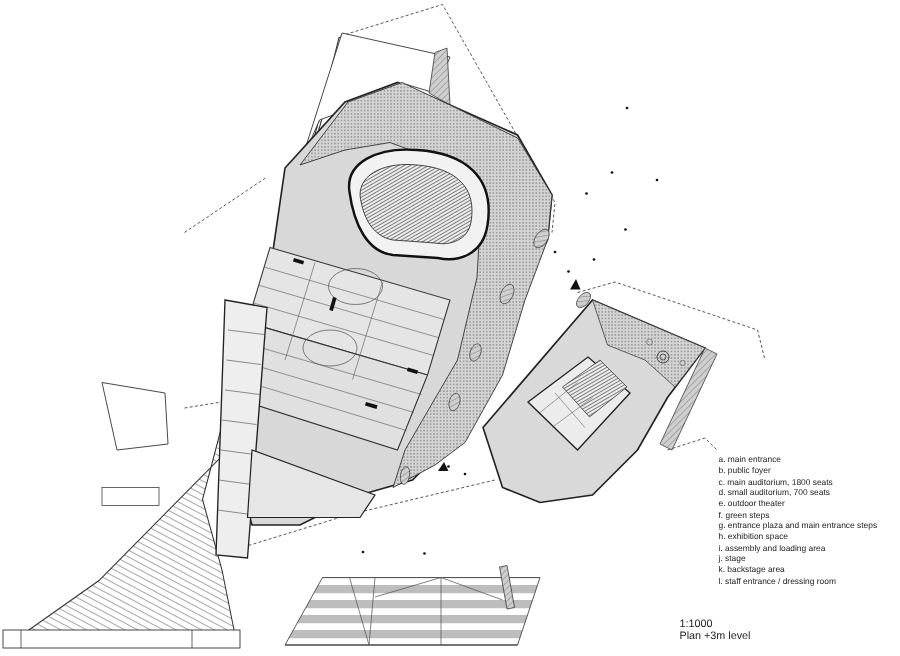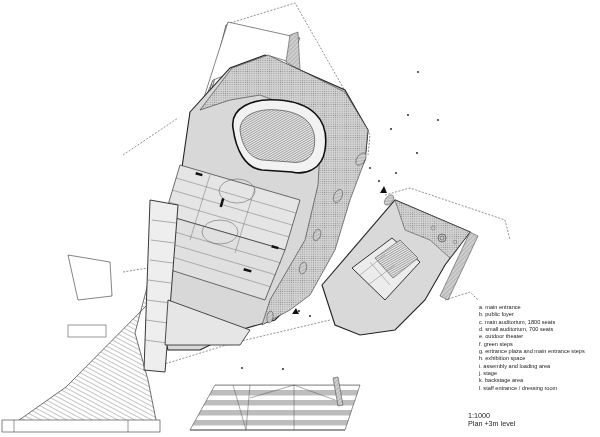--- a/index.html
+++ b/index.html
@@ -1,20 +1,20 @@
 <!DOCTYPE html>
 <html><head>
 <meta charset="utf-8">
 <style>
   html, body { margin: 0; padding: 0; background: #ffffff; }
   body { width: 600px; height: 437px; position: relative; overflow: hidden; font-family: "Liberation Sans", sans-serif; }
   #plan { position: absolute; left: 0; top: 0; width: 600px; height: 437px; }
   .legend { position: absolute; left: 479px; top: 304px; font-size: 5.6px; line-height: 7.35px; color: #222; white-space: nowrap; }
   .legend-item { display: block; }
-  .scale { position: absolute; left: 468px; top: 412px; font-size: 7.2px; line-height: 8.2px; color: #222; }
+  .scale { position: absolute; left: 453px; top: 412px; font-size: 7.2px; line-height: 8.2px; color: #222; }
   .scale span { display: block; }
 </style>
 </head>
 <body>
 
 <svg id="plan" viewBox="0 0 600 437" xmlns="http://www.w3.org/2000/svg">
   <defs>
     <pattern id="hatch" width="3" height="3" patternUnits="userSpaceOnUse" patternTransform="rotate(45)">
       <rect width="3" height="3" fill="#cfcfcf"></rect>
       <line x1="0" y1="0" x2="0" y2="3" stroke="#8a8a8a" stroke-width="0.8"></line>

